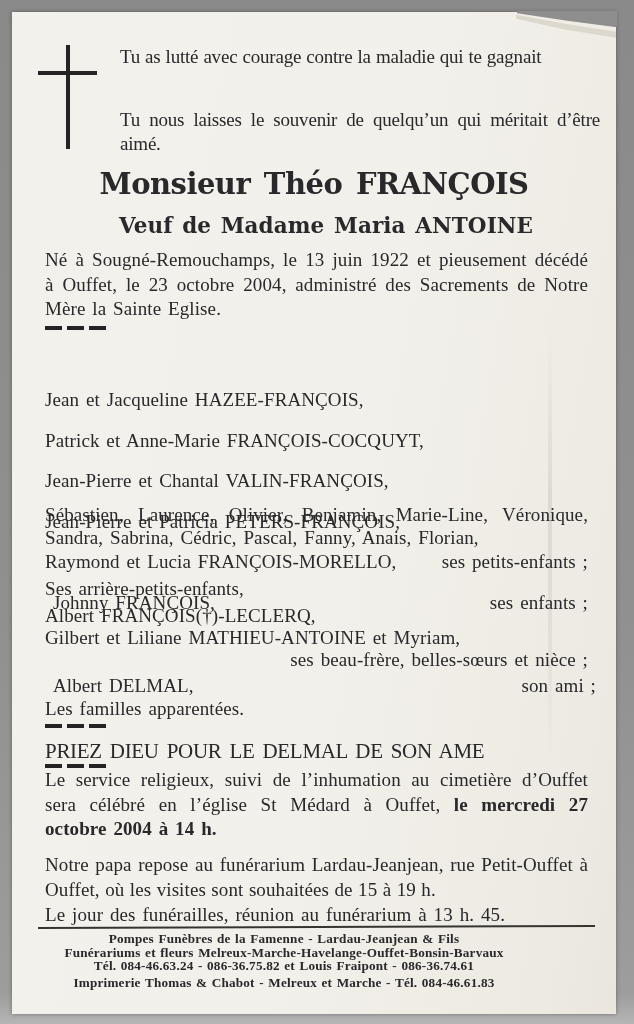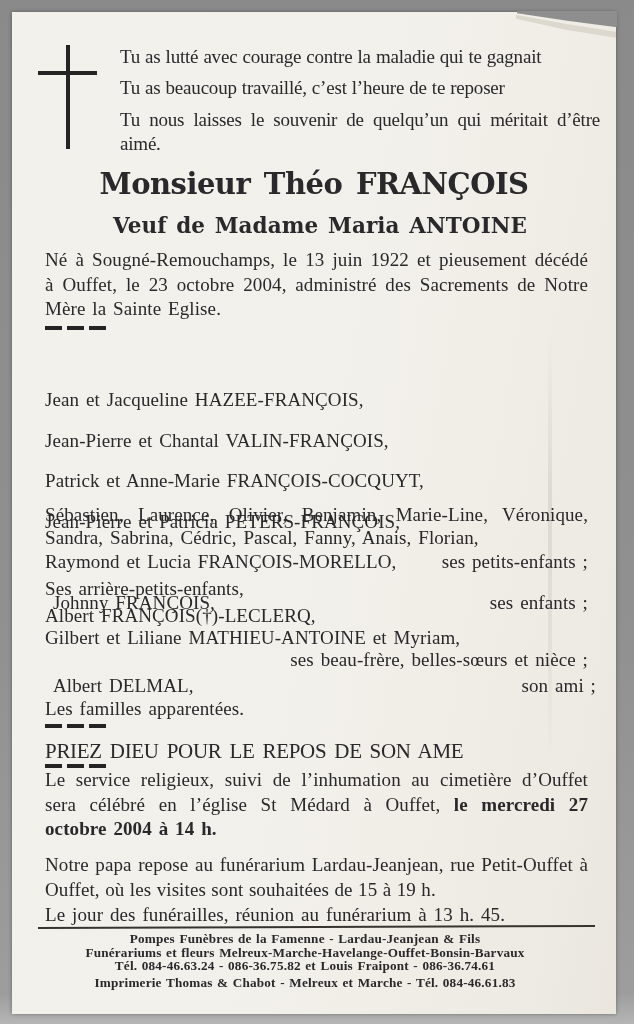--- a/index.html
+++ b/index.html
@@ -30,78 +30,77 @@
   
   .cross { position:absolute; left:26px; top:33px; width:62px; height:104px; }
   .cross .v { position:absolute; left:28px; top:0; width:3.5px; height:104px; background:#242424; }
   .cross .h { position:absolute; left:0;  top:26px; width:59px; height:3.5px; background:#242424; }
 
   .opening { left:108px; width:480px; word-spacing:0.5px; letter-spacing:-0.2px; }
 
   .title { left:0; width:604px; text-align:center;
            font-family:"DejaVu Serif","Liberation Serif",serif;
            font-size:29px; line-height:44px; font-weight:700; letter-spacing:-0.5px; word-spacing:4px; }
-  .subtitle { left:6px; width:604px; text-align:center;
+  .subtitle { left:12px; width:604px; text-align:center;
               font-family:"DejaVu Serif","Liberation Serif",serif;
               font-size:21.5px; line-height:26px; font-weight:700; }
 
   .dashes { display:flex; gap:5px; }
   .dashes i { width:17px; height:4px; background:#242424; }
 
   .nameline { line-height:21.5px; }
   .row { display:flex; justify-content:space-between; line-height:21.5px;margin-left:8px; }
   .rlabel { text-align:right; }
 
   .prayer { font-size:21px; line-height:24px; letter-spacing:-0.3px; word-spacing:3px; }
 
   .tight { word-spacing:0.6px; }
 
   .rule { position:absolute; left:26px; top:914px; width:557px; height:1.6px;
           background:#35342f; transform:rotate(-0.2deg); }
 
   .footer { left:0; width:544px; text-align:center; font-weight:700;
-            font-size:13.2px; line-height:13.6px; letter-spacing:0.2px; word-spacing:1px;padding-left:21px; }
+            font-size:13.2px; line-height:13.6px; letter-spacing:0.2px; word-spacing:1px; }
   .footer .fl { margin:0; }
   .footer .printer { margin-top:3.5px; }
 </style>
 </head>
 <body>
 
 <div class="scan">
   <div class="paper">
 
     <span class="tear-gray"></span>
     <span class="tear-shade"></span>
     <span class="crease"></span>
 
     <span class="cross">
         <i class="v"></i>
         <i class="h"></i>
       </span>
 
     <p class="b opening" style="top:33px">Tu as lutté avec courage contre la maladie qui te gagnait</p>
-    <p class="b opening" style="top:64px">Tu as beaucoup travaillé, c’est l’heure de te reposer</p>
     <p class="b opening just" style="top:96px;line-height:24px">Tu nous laisses le souvenir de quelqu’un qui méritait d’être aimé.</p>
 
     <h1 class="b title" style="top:150px">Monsieur Théo FRANÇOIS</h1>
     <h2 class="b subtitle" style="top:201px">Veuf de Madame Maria ANTOINE</h2>
 
     <p class="b just" style="top:236px">Né à Sougné-Remouchamps, le 13 juin 1922 et pieusement décédé à Ouffet, le 23 octobre 2004, administré des Sacrements de Notre Mère la Sainte Eglise.</p>
 
     <div class="b dashes" style="top:314px">
         <i></i>
         <i></i>
         <i></i>
       </div>
 
 
     <div class="b" style="top:358px">
       <p class="nameline">Jean et Jacqueline HAZEE-FRANÇOIS,</p>
+      <p class="nameline">Patrick et Anne-Marie FRANÇOIS-COCQUYT,</p>
       <p class="nameline">Jean-Pierre et Chantal VALIN-FRANÇOIS,</p>
-      <p class="nameline">Patrick et Anne-Marie FRANÇOIS-COCQUYT,</p>
       <p class="nameline">Jean-Pierre et Patricia PETERS-FRANÇOIS,</p>
       <p class="nameline">Raymond et Lucia FRANÇOIS-MORELLO,</p>
       <p class="row">
         <span>Johnny FRANÇOIS,</span>
         <span>ses enfants ;</span>
       </p>
     </div>
 
     <p class="b just" style="top:492px;line-height:22.5px">Sébastien, Laurence, Olivier, Benjamin, Marie-Line, Véronique, Sandra, Sabrina, Cédric, Pascal, Fanny, Anais, Florian,</p>
     <p class="b rlabel" style="top:539px;line-height:22px">ses petits-enfants ;</p>
@@ -118,21 +117,21 @@
     </p>
 
     <p class="b" style="top:686px;line-height:22px">Les familles apparentées.</p>
 
     <div class="b dashes" style="top:712px">
         <i></i>
         <i></i>
         <i></i>
       </div>
 
-    <p class="b prayer" style="top:727px">PRIEZ DIEU POUR LE REPOS DE SON AME</p>
+    <p class="b prayer" style="top:727px">PRIEZ DIEU POUR LE DELMAL DE SON AME</p>
 
     <div class="b dashes" style="top:752px">
         <i></i>
         <i></i>
         <i></i>
       </div>
 
     <p class="b just" style="top:756px"><span>Le service religieux, suivi de l’inhumation au cimetière d’Ouffet sera célébré en l’église St Médard à Ouffet, </span><b>le mercredi 27 octobre 2004 à 14 h.</b></p>
 
     <p class="b just tight" style="top:841px">Notre papa repose au funérarium Lardau-Jeanjean, rue Petit-Ouffet à Ouffet, où les visites sont souhaitées de 15 à 19 h.</p>

